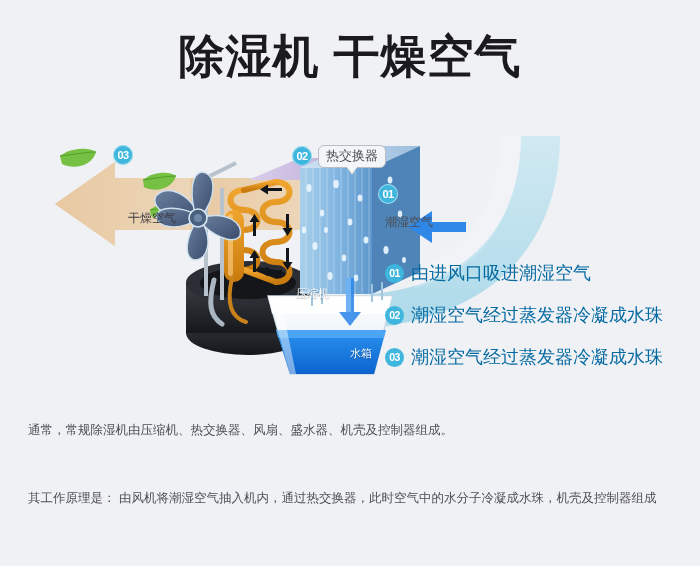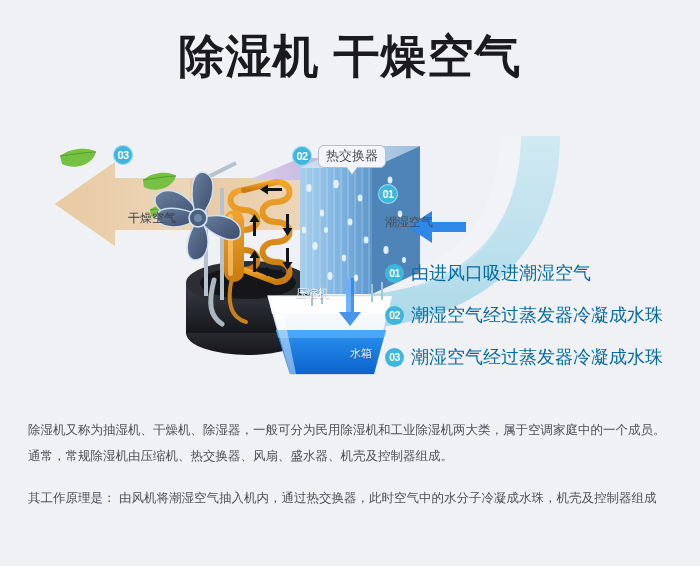--- a/index.html
+++ b/index.html
@@ -362,18 +362,17 @@
     <span class="sbadge">02</span>
     <span class="stext">潮湿空气经过蒸发器冷凝成水珠</span>
   </div>
   <div class="step">
     <span class="sbadge">03</span>
     <span class="stext">潮湿空气经过蒸发器冷凝成水珠</span>
   </div>
 </div>
 
 <div class="copy p1">
-  <p>除湿机又称为抽湿机、干燥机、除湿器，一般可分为民用除湿机和工业除湿机两大类，属于空调家庭中的一个成员。</p>
   <p>通常，常规除湿机由压缩机、热交换器、风扇、盛水器、机壳及控制器组成。</p>
 </div>
 <div class="copy p2">
   <p>其工作原理是：  由风机将潮湿空气抽入机内，通过热交换器，此时空气中的水分子冷凝成水珠，机壳及控制器组成</p>
 </div>
 
 </body></html>

